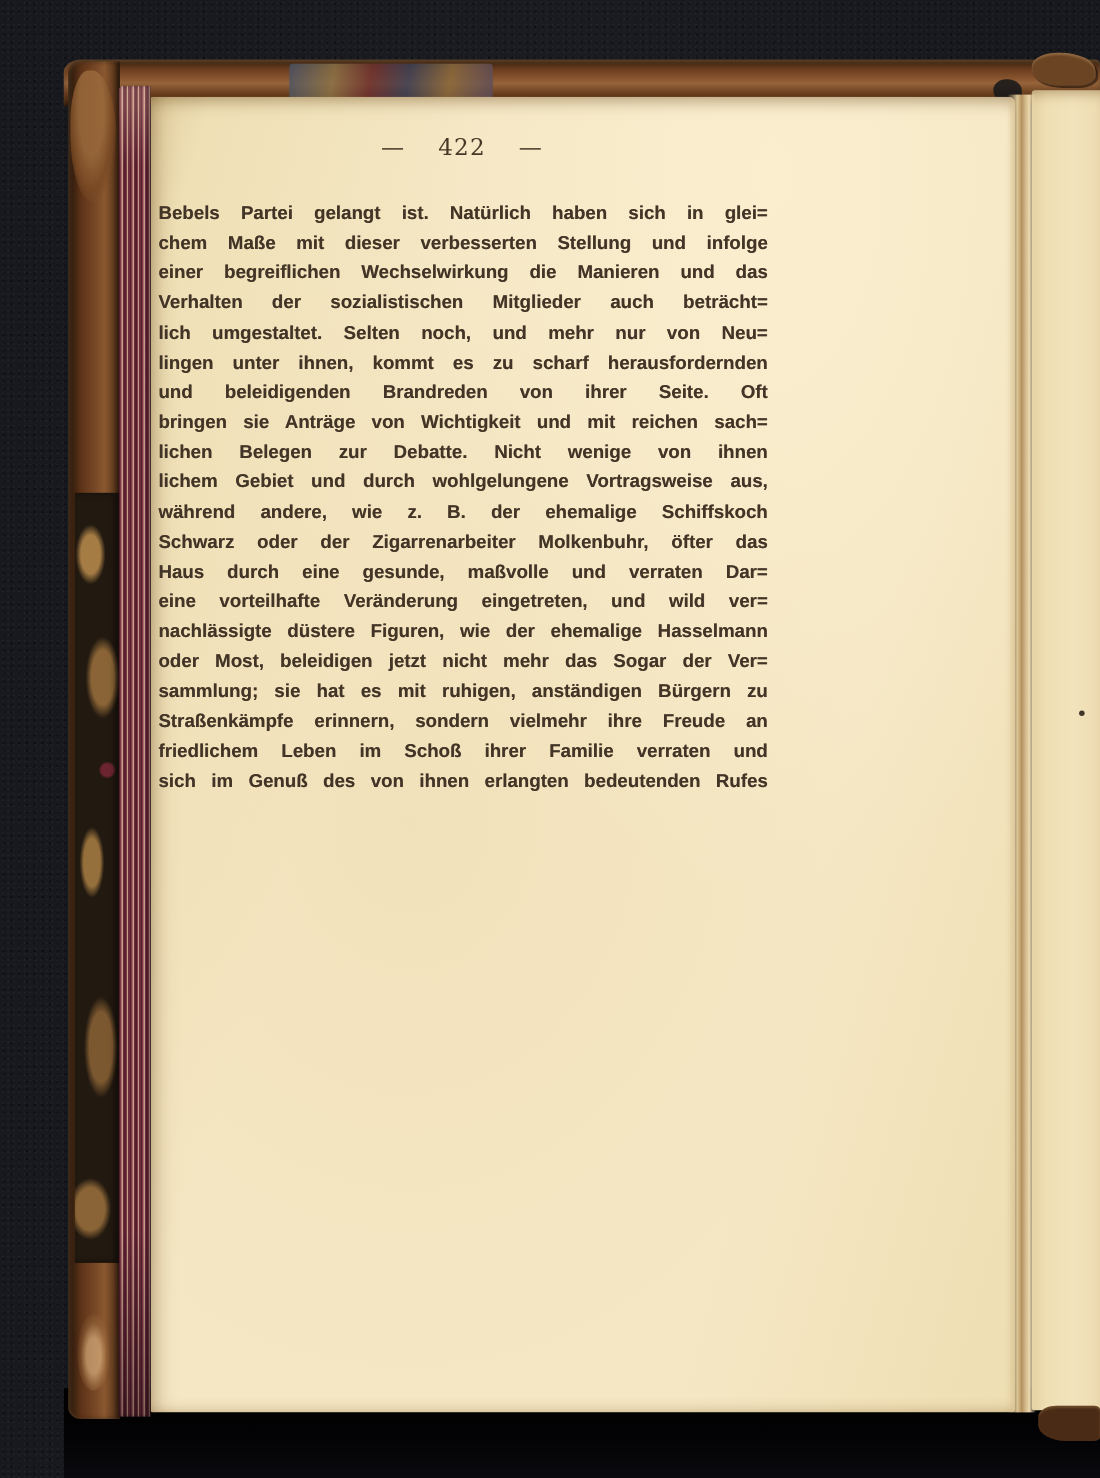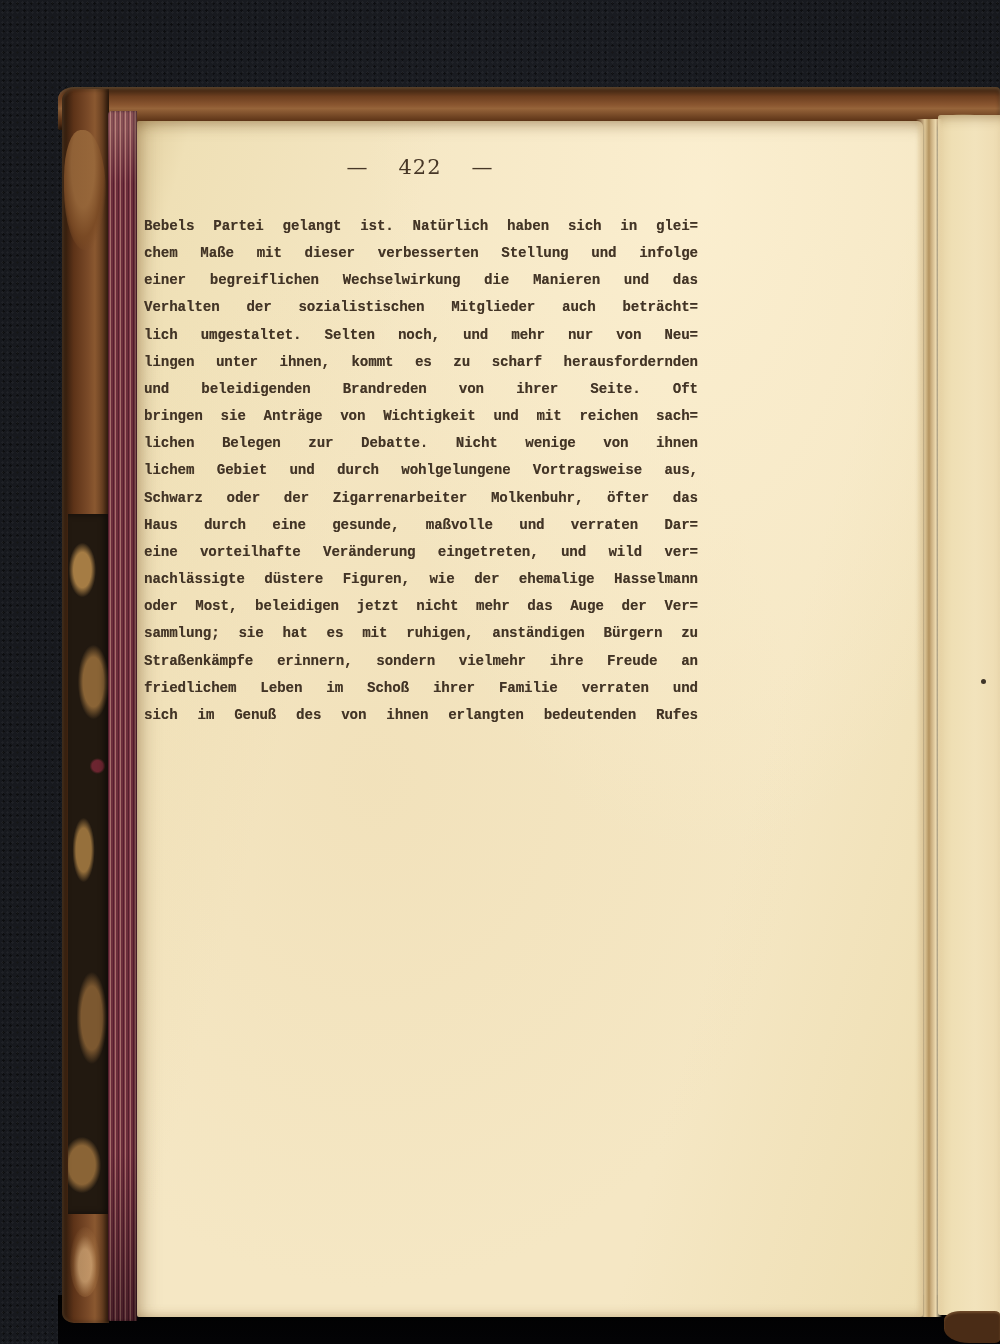--- a/index.html
+++ b/index.html
@@ -6,21 +6,21 @@
   body{
     width:1000px;height:1344px;position:relative;overflow:hidden;
     background-color:#17191e;
     background-image:
       radial-gradient(rgba(255,255,255,0.035) 1px, transparent 1.3px),
       radial-gradient(rgba(0,0,0,0.45) 1px, transparent 1.4px),
       radial-gradient(ellipse at 50% 35%, rgba(70,76,90,0.10), transparent 65%);
     background-size:5px 5px, 7px 7px, 100% 100%;
     font-family:"DejaVu Serif", serif;
   }
-  .abs{position:absolute;margin-top:33px;}
+  .abs{position:absolute;}
 
   
   .top-band{
     left:58px;top:54px;width:942px;height:43px;z-index:2;
     border-radius:16px 4px 3px 2px / 12px 4px 3px 2px;
     background:linear-gradient(180deg,#2e1c0d 0%,#6d3f20 22%,#8a5630 42%,#96643a 50%,#5e3518 78%,#3b2210 100%);
     box-shadow:inset 0 2px 3px rgba(255,215,160,0.22), inset 0 -3px 4px rgba(0,0,0,0.45);
   }
   .top-band-marble{
     left:205px;top:4px;width:185px;height:34px;
@@ -106,23 +106,23 @@
   .page-header{
     left:143px;top:122px;width:554px;text-align:center;
     font-size:21px;color:#473727;letter-spacing:1px;z-index:6;
   }
   .page-header span{margin:0 15px;}
   .text-block{
     left:144px;top:180px;width:554px;z-index:6;color:#42342​6;
     color:#423426;
   }
   .line{
-    font-size:14px;line-height:27.15px;font-weight:bold;
+    font-size:17px;line-height:27.15px;font-weight:bold;
     text-align:justify;text-align-last:justify;
-    font-family:Liberation Mono, monospace;
+    font-family:Liberation Sans, sans-serif;
     text-shadow:0.2px 0 0 rgba(60,45,30,0.55);
     white-space:normal;
   }
 
   
   .gutter{
     left:916px;top:86px;width:26px;height:1198px;z-index:6;
     background:linear-gradient(90deg, rgba(200,170,115,0) 0%, #dcc596 34%, #b2925e 50%, #c9ad7e 58%, #ecd9ae 76%, rgba(236,217,174,0) 100%);
   }
   .facing-page{
@@ -170,23 +170,24 @@
   <div class="line">Bebels Partei gelangt ist. Natürlich haben sich in glei=</div>
   <div class="line">chem Maße mit dieser verbesserten Stellung und infolge</div>
   <div class="line">einer begreiflichen Wechselwirkung die Manieren und das</div>
   <div class="line">Verhalten der sozialistischen Mitglieder auch beträcht=</div>
   <div class="line">lich umgestaltet. Selten noch, und mehr nur von Neu=</div>
   <div class="line">lingen unter ihnen, kommt es zu scharf herausfordernden</div>
   <div class="line">und beleidigenden Brandreden von ihrer Seite. Oft</div>
   <div class="line">bringen sie Anträge von Wichtigkeit und mit reichen sach=</div>
   <div class="line">lichen Belegen zur Debatte. Nicht wenige von ihnen</div>
   <div class="line">lichem Gebiet und durch wohlgelungene Vortragsweise aus,</div>
+  <div class="line">während andere, wie z. B. der ehemalige Schiffskoch</div>
   <div class="line">Schwarz oder der Zigarrenarbeiter Molkenbuhr, öfter das</div>
   <div class="line">Haus durch eine gesunde, maßvolle und verraten Dar=</div>
   <div class="line">eine vorteilhafte Veränderung eingetreten, und wild ver=</div>
   <div class="line">nachlässigte düstere Figuren, wie der ehemalige Hasselmann</div>
-  <div class="line">oder Most, beleidigen jetzt nicht mehr das Auge der Ver=</div>
+  <div class="line">oder Most, beleidigen jetzt nicht mehr das Sogar der Ver=</div>
   <div class="line">sammlung; sie hat es mit ruhigen, anständigen Bürgern zu</div>
   <div class="line">Straßenkämpfe erinnern, sondern vielmehr ihre Freude an</div>
   <div class="line">friedlichem Leben im Schoß ihrer Familie verraten und</div>
   <div class="line">sich im Genuß des von ihnen erlangten bedeutenden Rufes</div>
 
 </div>
 
 </body></html>

